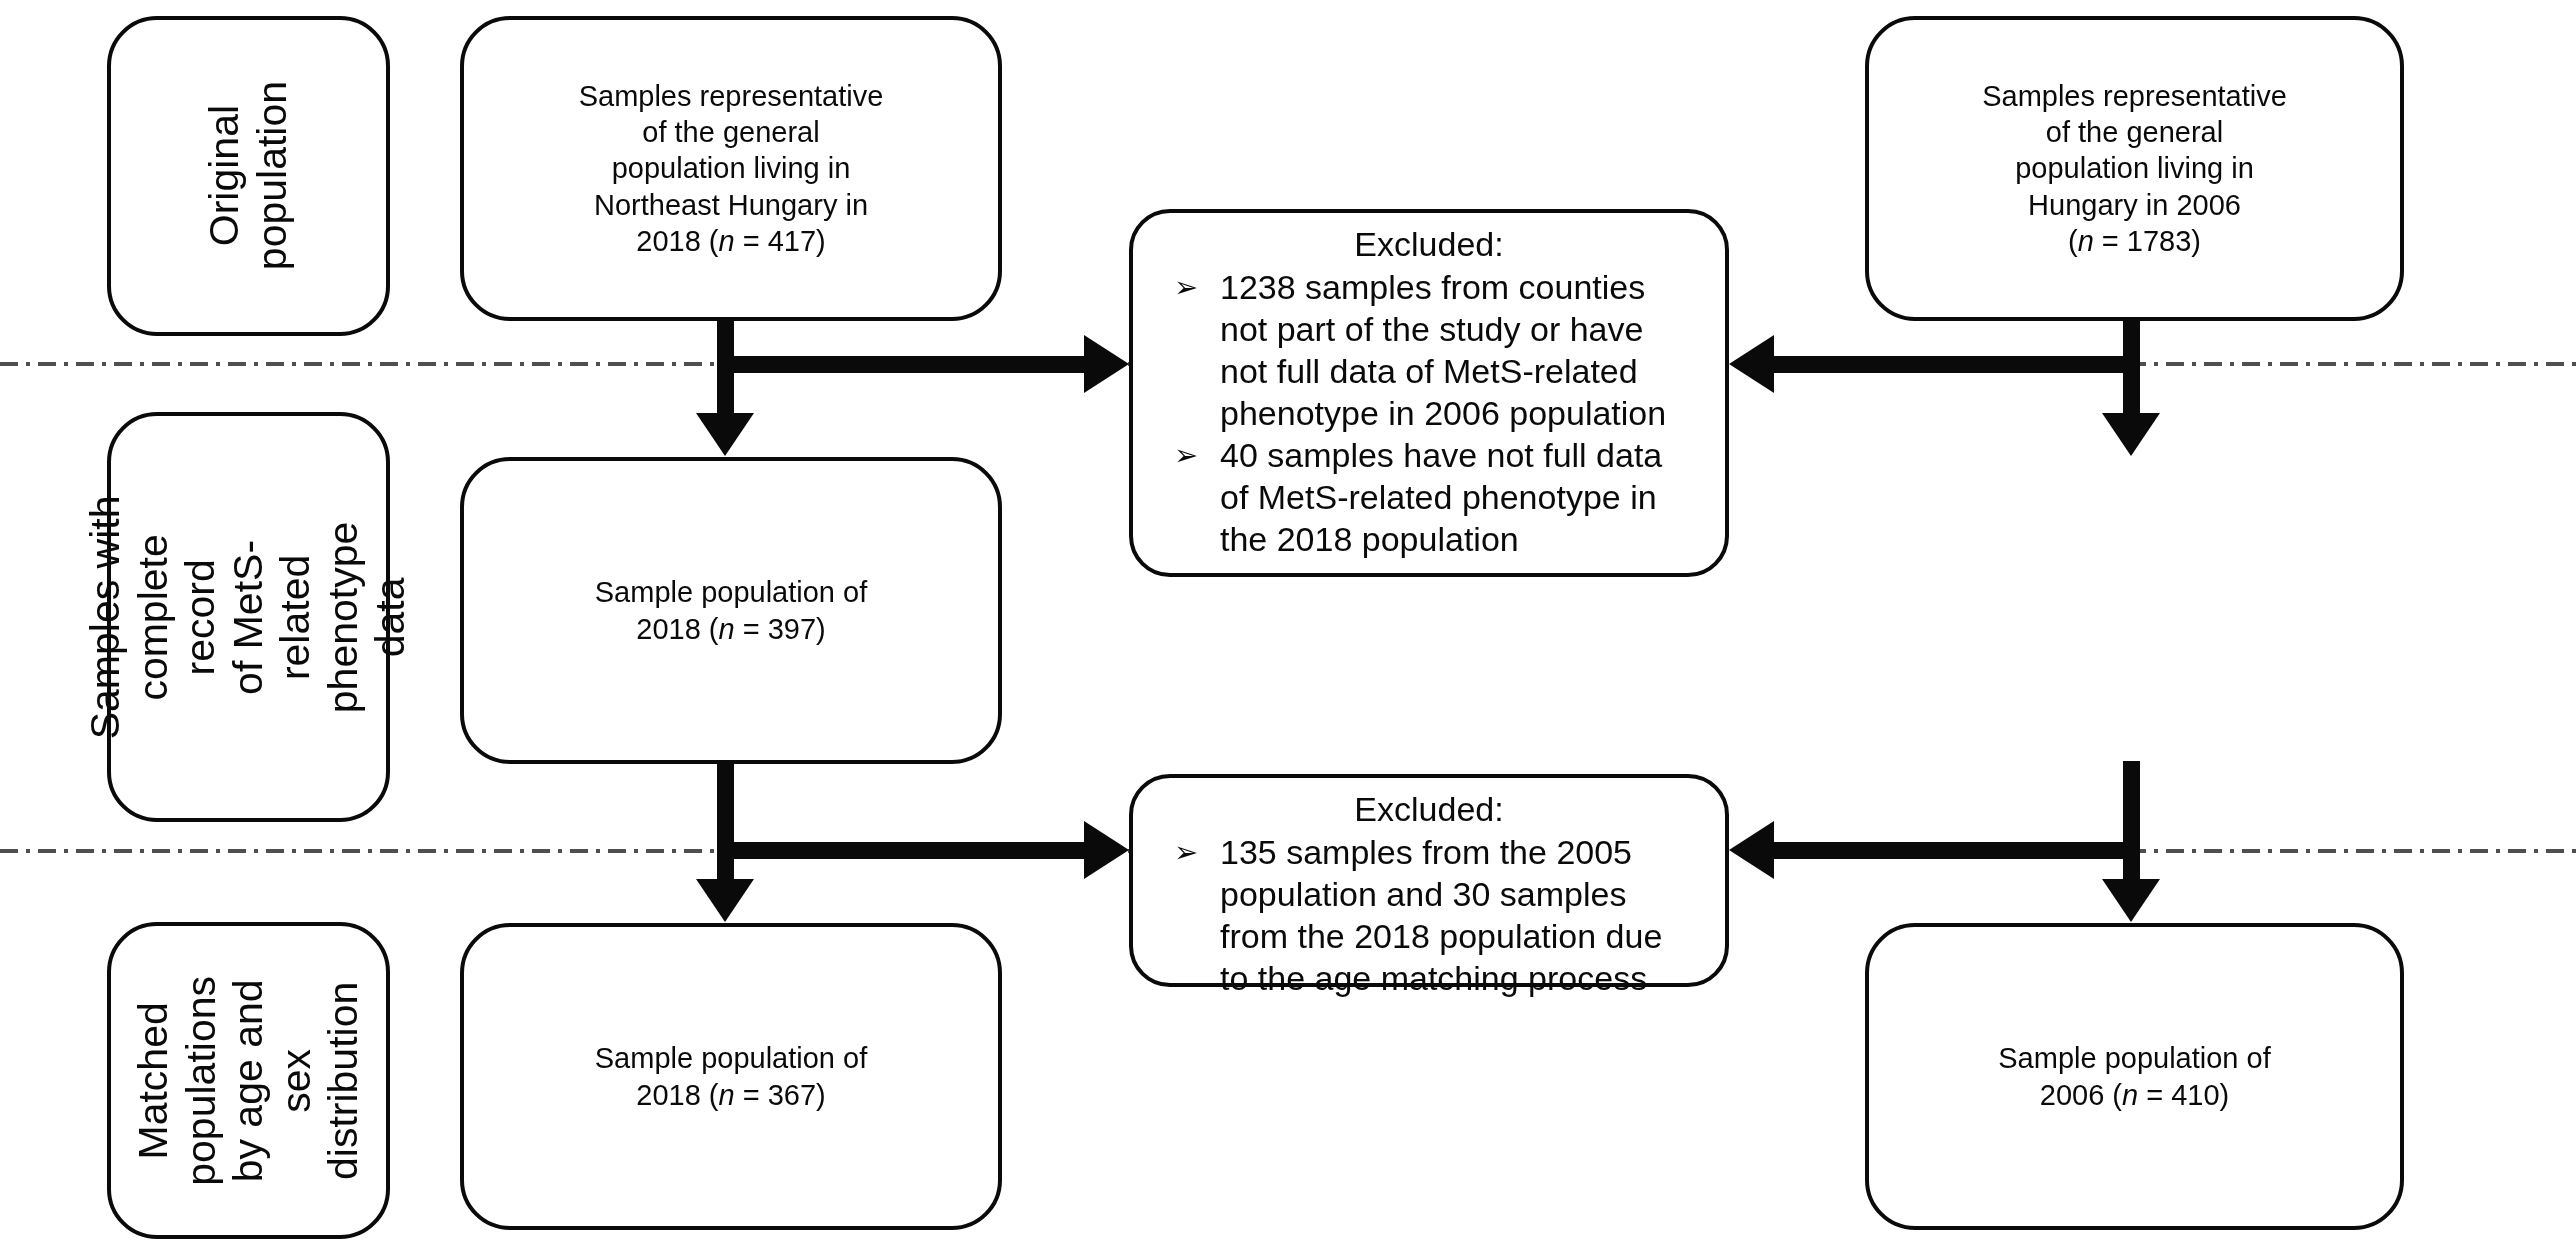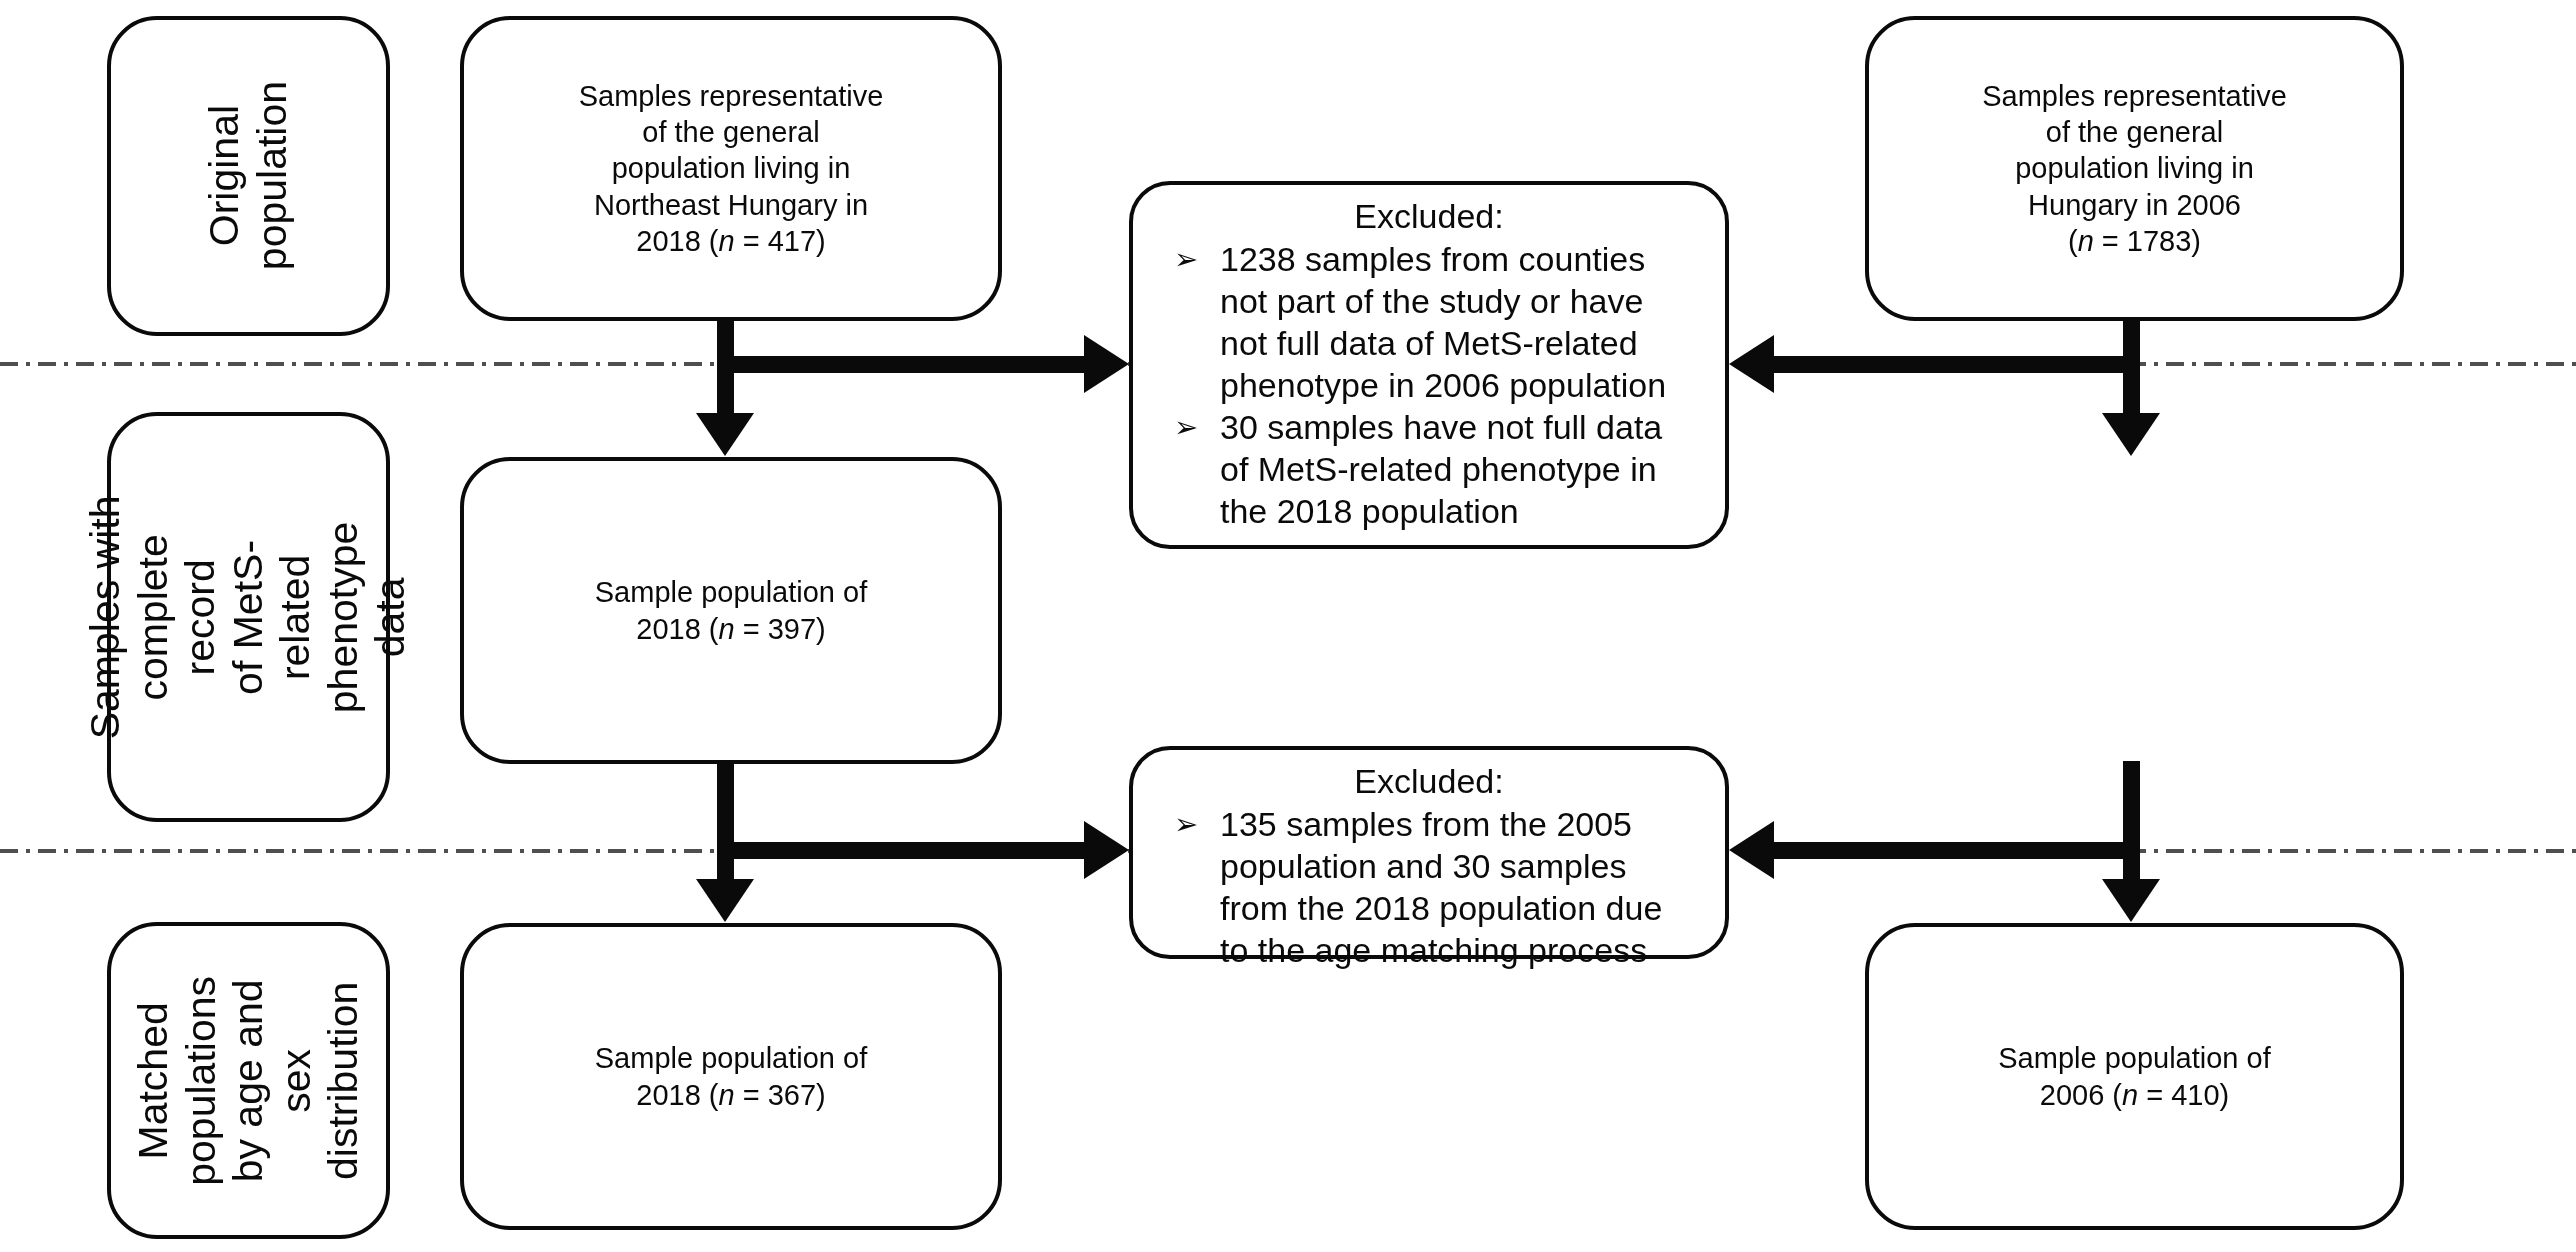--- a/index.html
+++ b/index.html
@@ -32,21 +32,21 @@
   
   .box {
     position: absolute;
     box-sizing: border-box;
     background: #ffffff;
     border: 4.2px solid #0a0a0a;
     z-index: 2;
   }
   .box.main  { border-radius: 50px; display: flex; align-items: center; justify-content: center; }
   .box.label { border-radius: 50px; display: flex; align-items: center; justify-content: center; }
-  .box.excl  { border-radius: 41px; padding: 9.8px 17px 5.6px 17px; }
+  .box.excl  { border-radius: 41px; padding: 9.8px 17px 5.6px 17px; margin-top: 28px; }
 
   .main-text {
     font-size: 29px;
     line-height: 1.25;
     text-align: center;
     white-space: pre-line;
   }
   .label-text {
     transform: rotate(-90deg);
     font-size: 41px;
@@ -162,21 +162,21 @@
     <div class="excl-title">Excluded:</div>
     <div class="bullet-row">
       <span class="bullet-marker">➢</span>
       <div class="bullet-text">1238 samples from counties
 not part of the study or have
 not full data of MetS-related
 phenotype in 2006 population</div>
     </div>
     <div class="bullet-row">
       <span class="bullet-marker">➢</span>
-      <div class="bullet-text">30 samples have not full data
+      <div class="bullet-text">40 samples have not full data
 of MetS-related phenotype in
 the 2018 population</div>
     </div>
   </div>
 
   <div class="box excl" style="left:1129px; top:746px; width:600px; height:213px;">
     <div class="excl-title">Excluded:</div>
     <div class="bullet-row">
       <span class="bullet-marker">➢</span>
       <div class="bullet-text">135 samples from the 2005

